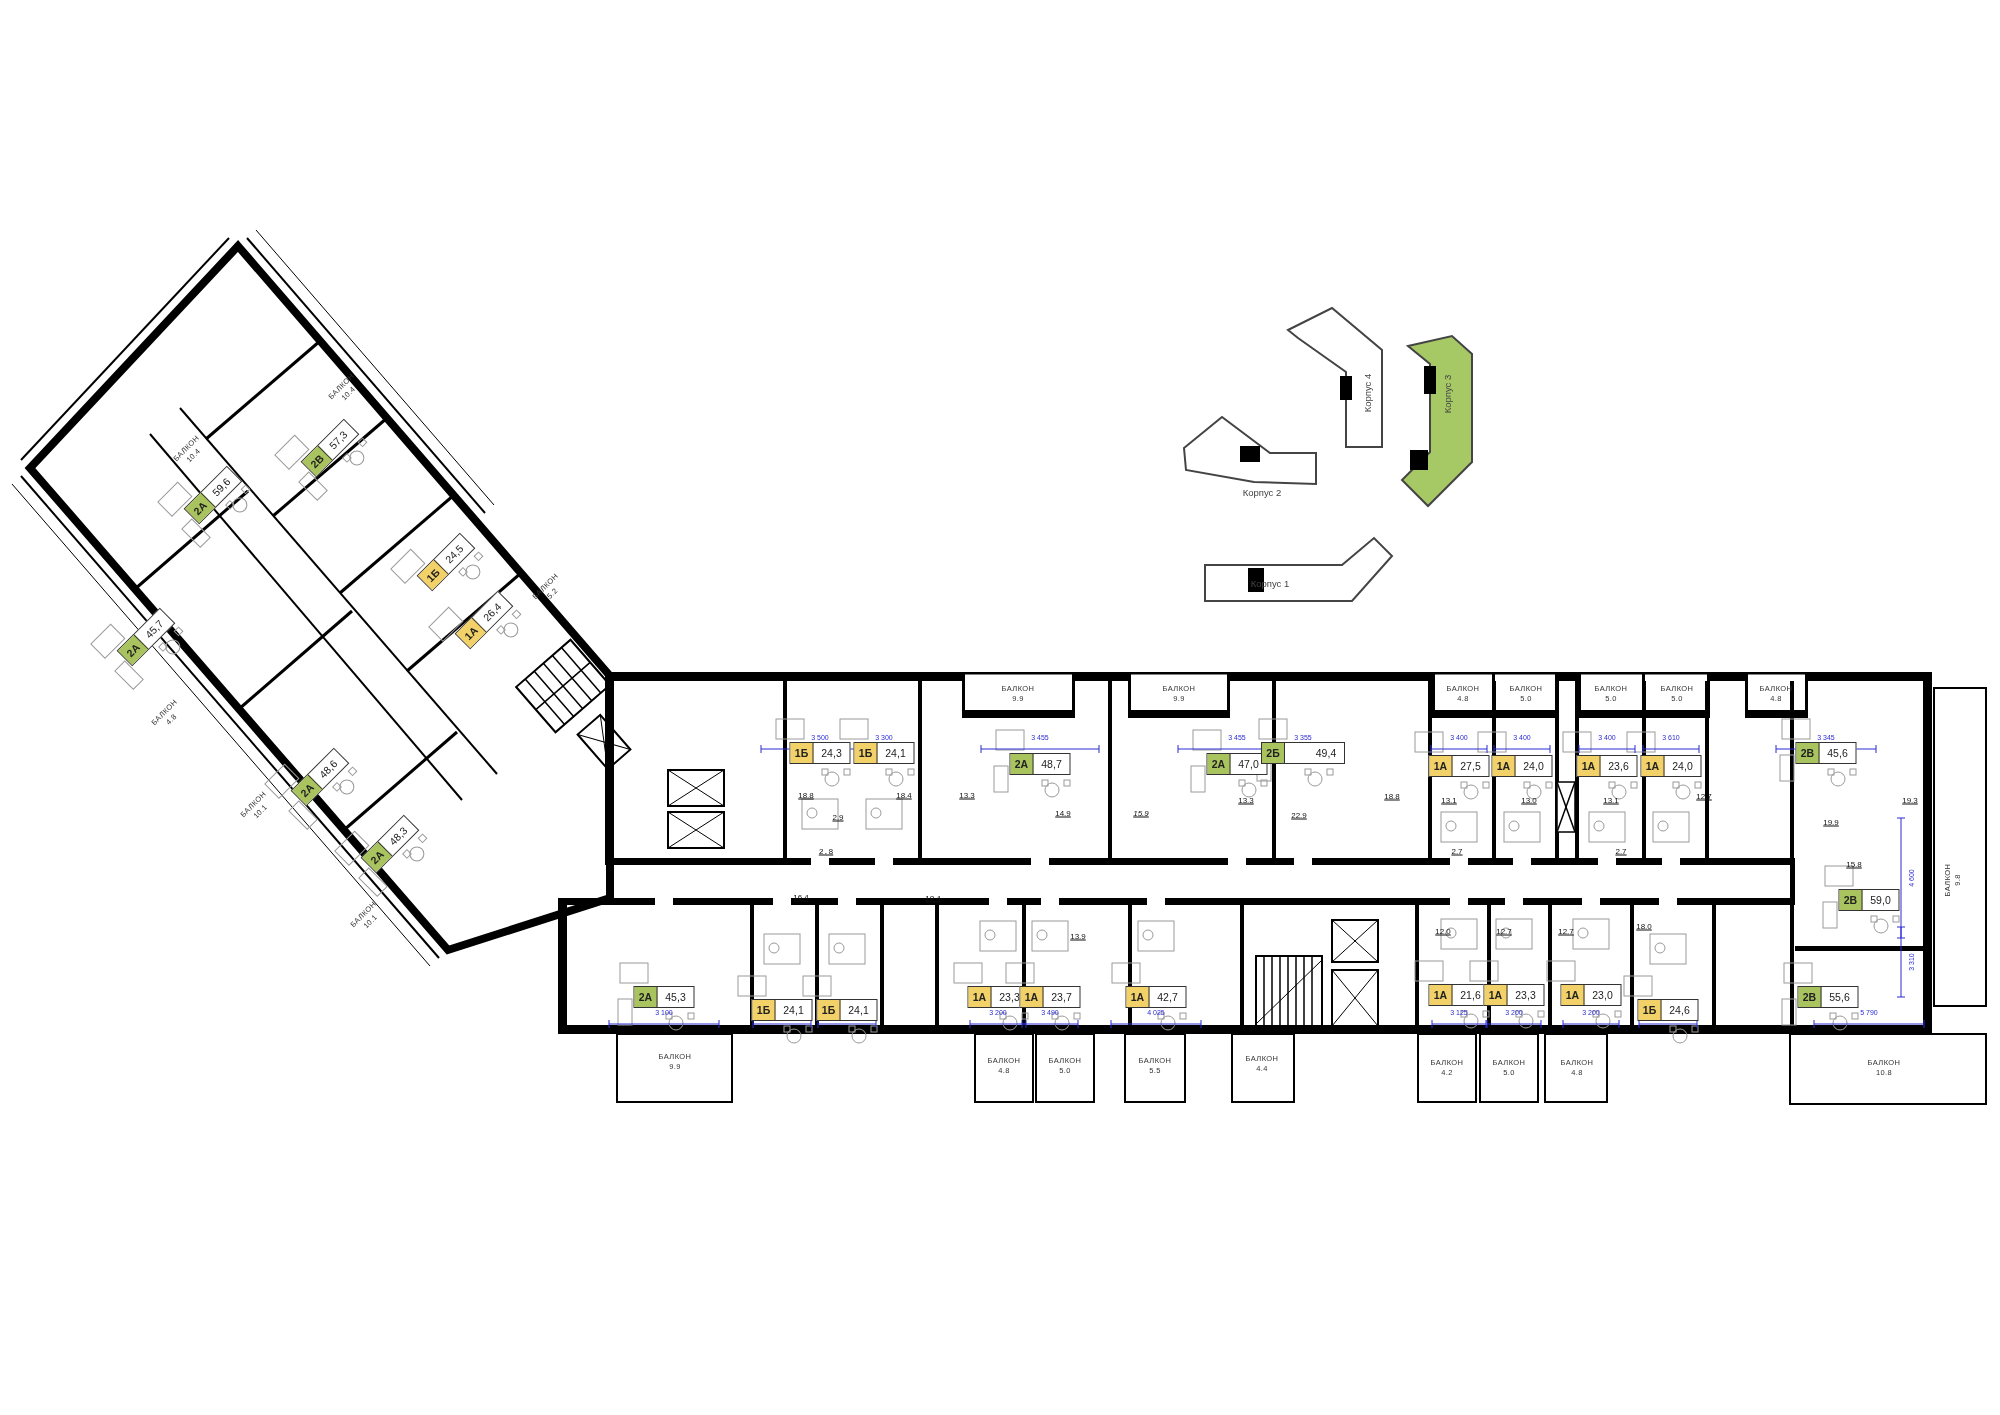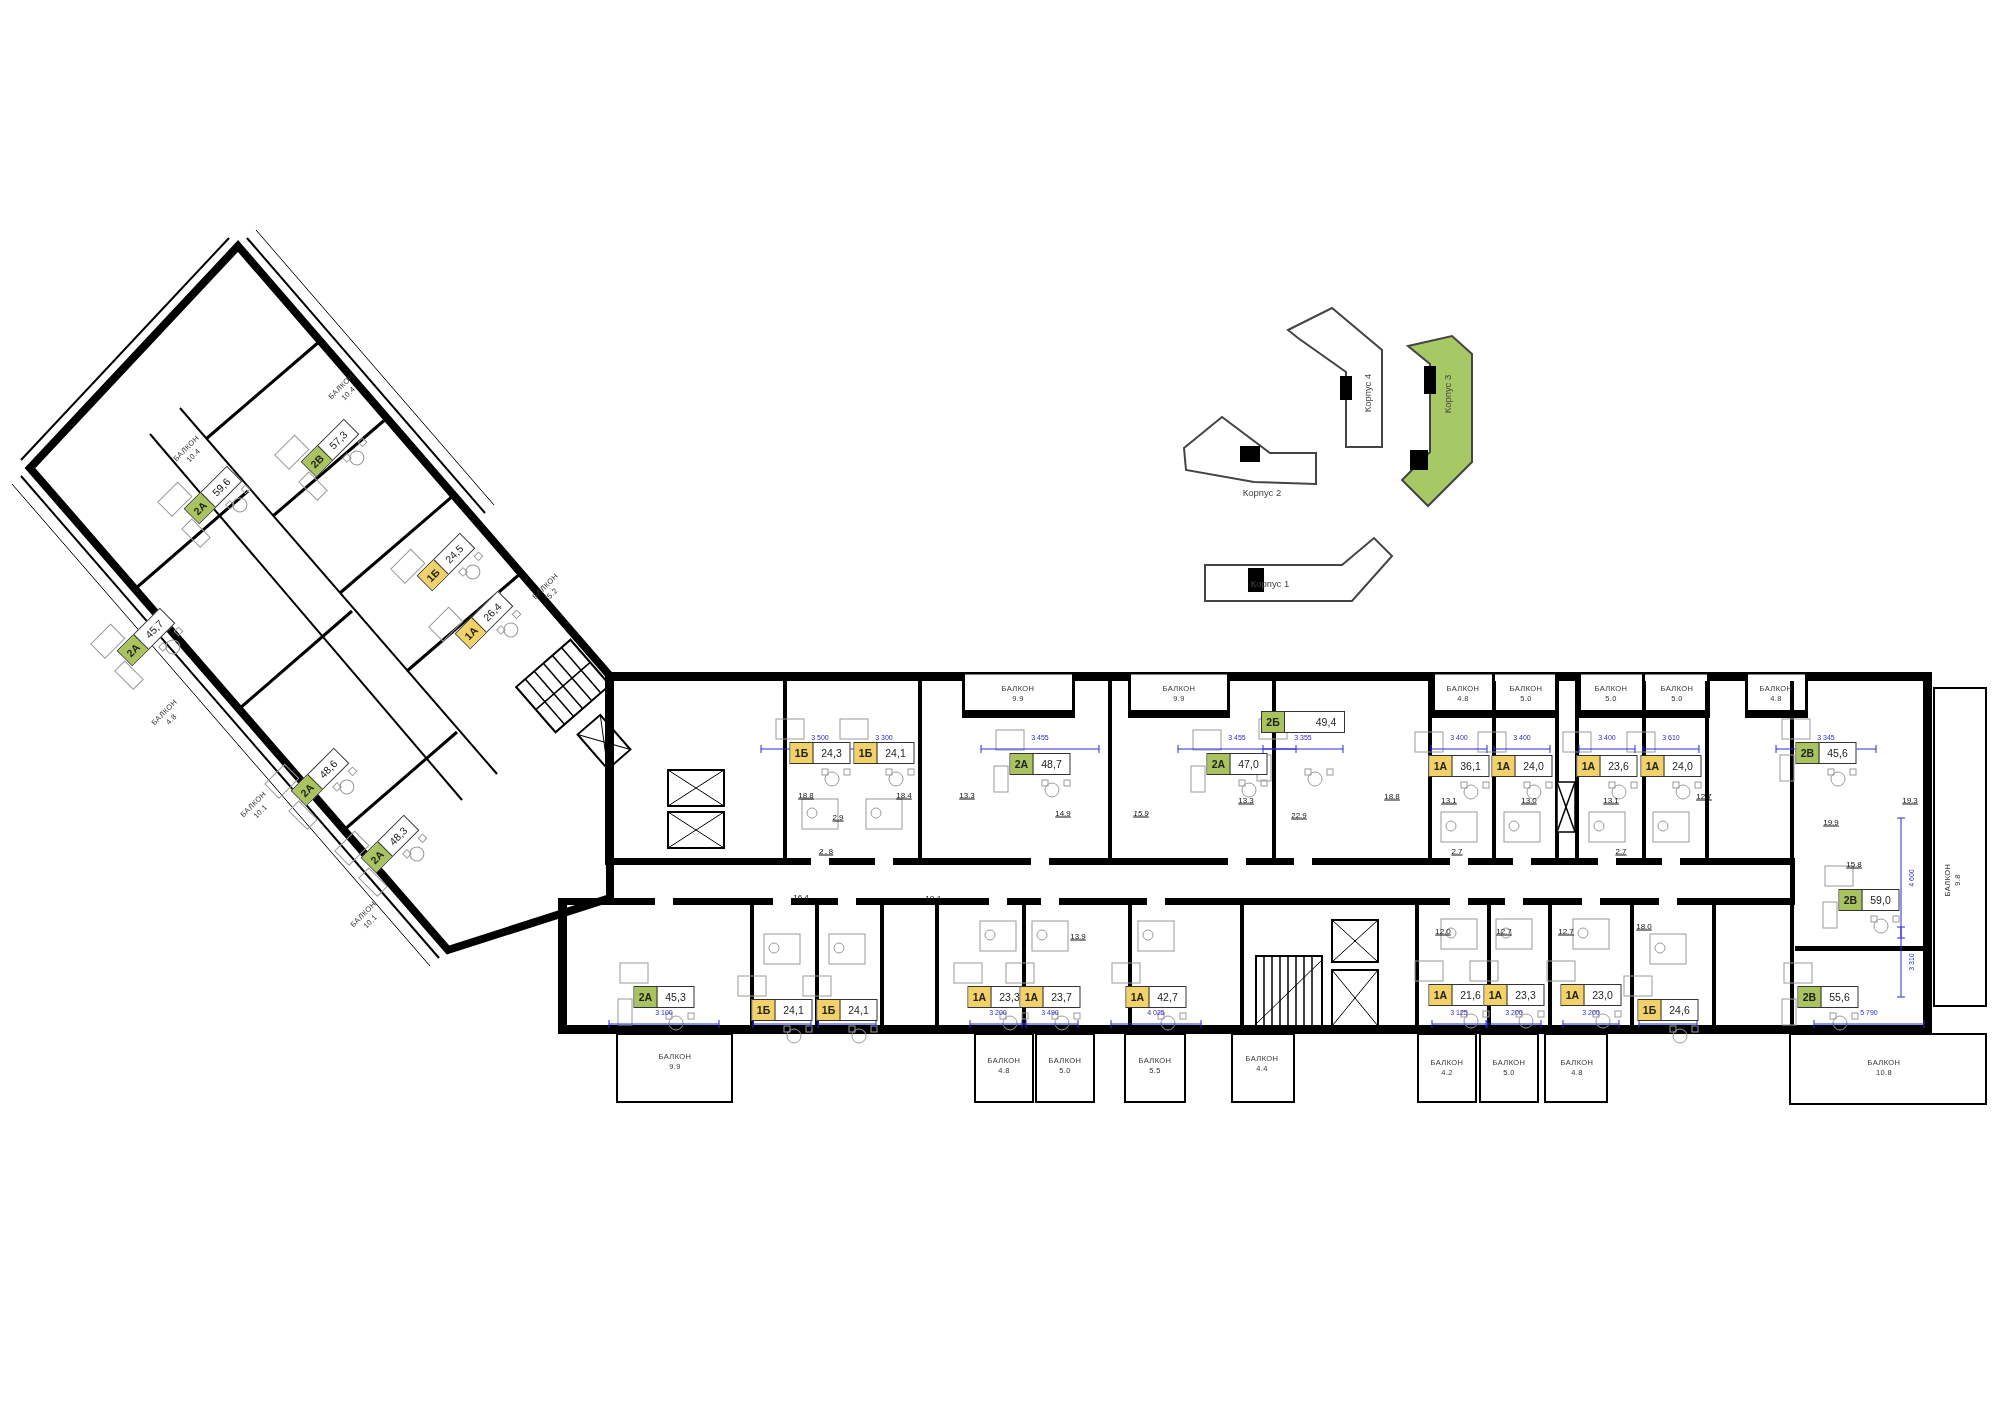--- a/index.html
+++ b/index.html
@@ -707,27 +707,27 @@
         <span class="a">24,1</span>
       </div>
       <div class="unit-badge green" style="left: 1040px; top: 764px;">
         <span class="t">2А</span>
         <span class="a">48,7</span>
       </div>
       <div class="unit-badge green" style="left: 1237px; top: 764px;">
         <span class="t">2А</span>
         <span class="a">47,0</span>
       </div>
-      <div class="unit-badge green" style="left: 1303px; top: 722px; gap: 23px;">
+      <div class="unit-badge green" style="left: 1303px; top: 753px; gap: 23px;">
         <span class="t">2Б</span>
         <span class="a">49,4</span>
       </div>
       <div class="unit-badge yellow" style="left: 1459px; top: 766px;">
         <span class="t">1А</span>
-        <span class="a">36,1</span>
+        <span class="a">27,5</span>
       </div>
       <div class="unit-badge yellow" style="left: 1522px; top: 766px;">
         <span class="t">1А</span>
         <span class="a">24,0</span>
       </div>
       <div class="unit-badge yellow" style="left: 1607px; top: 766px;">
         <span class="t">1А</span>
         <span class="a">23,6</span>
       </div>
       <div class="unit-badge yellow" style="left: 1671px; top: 766px;">

